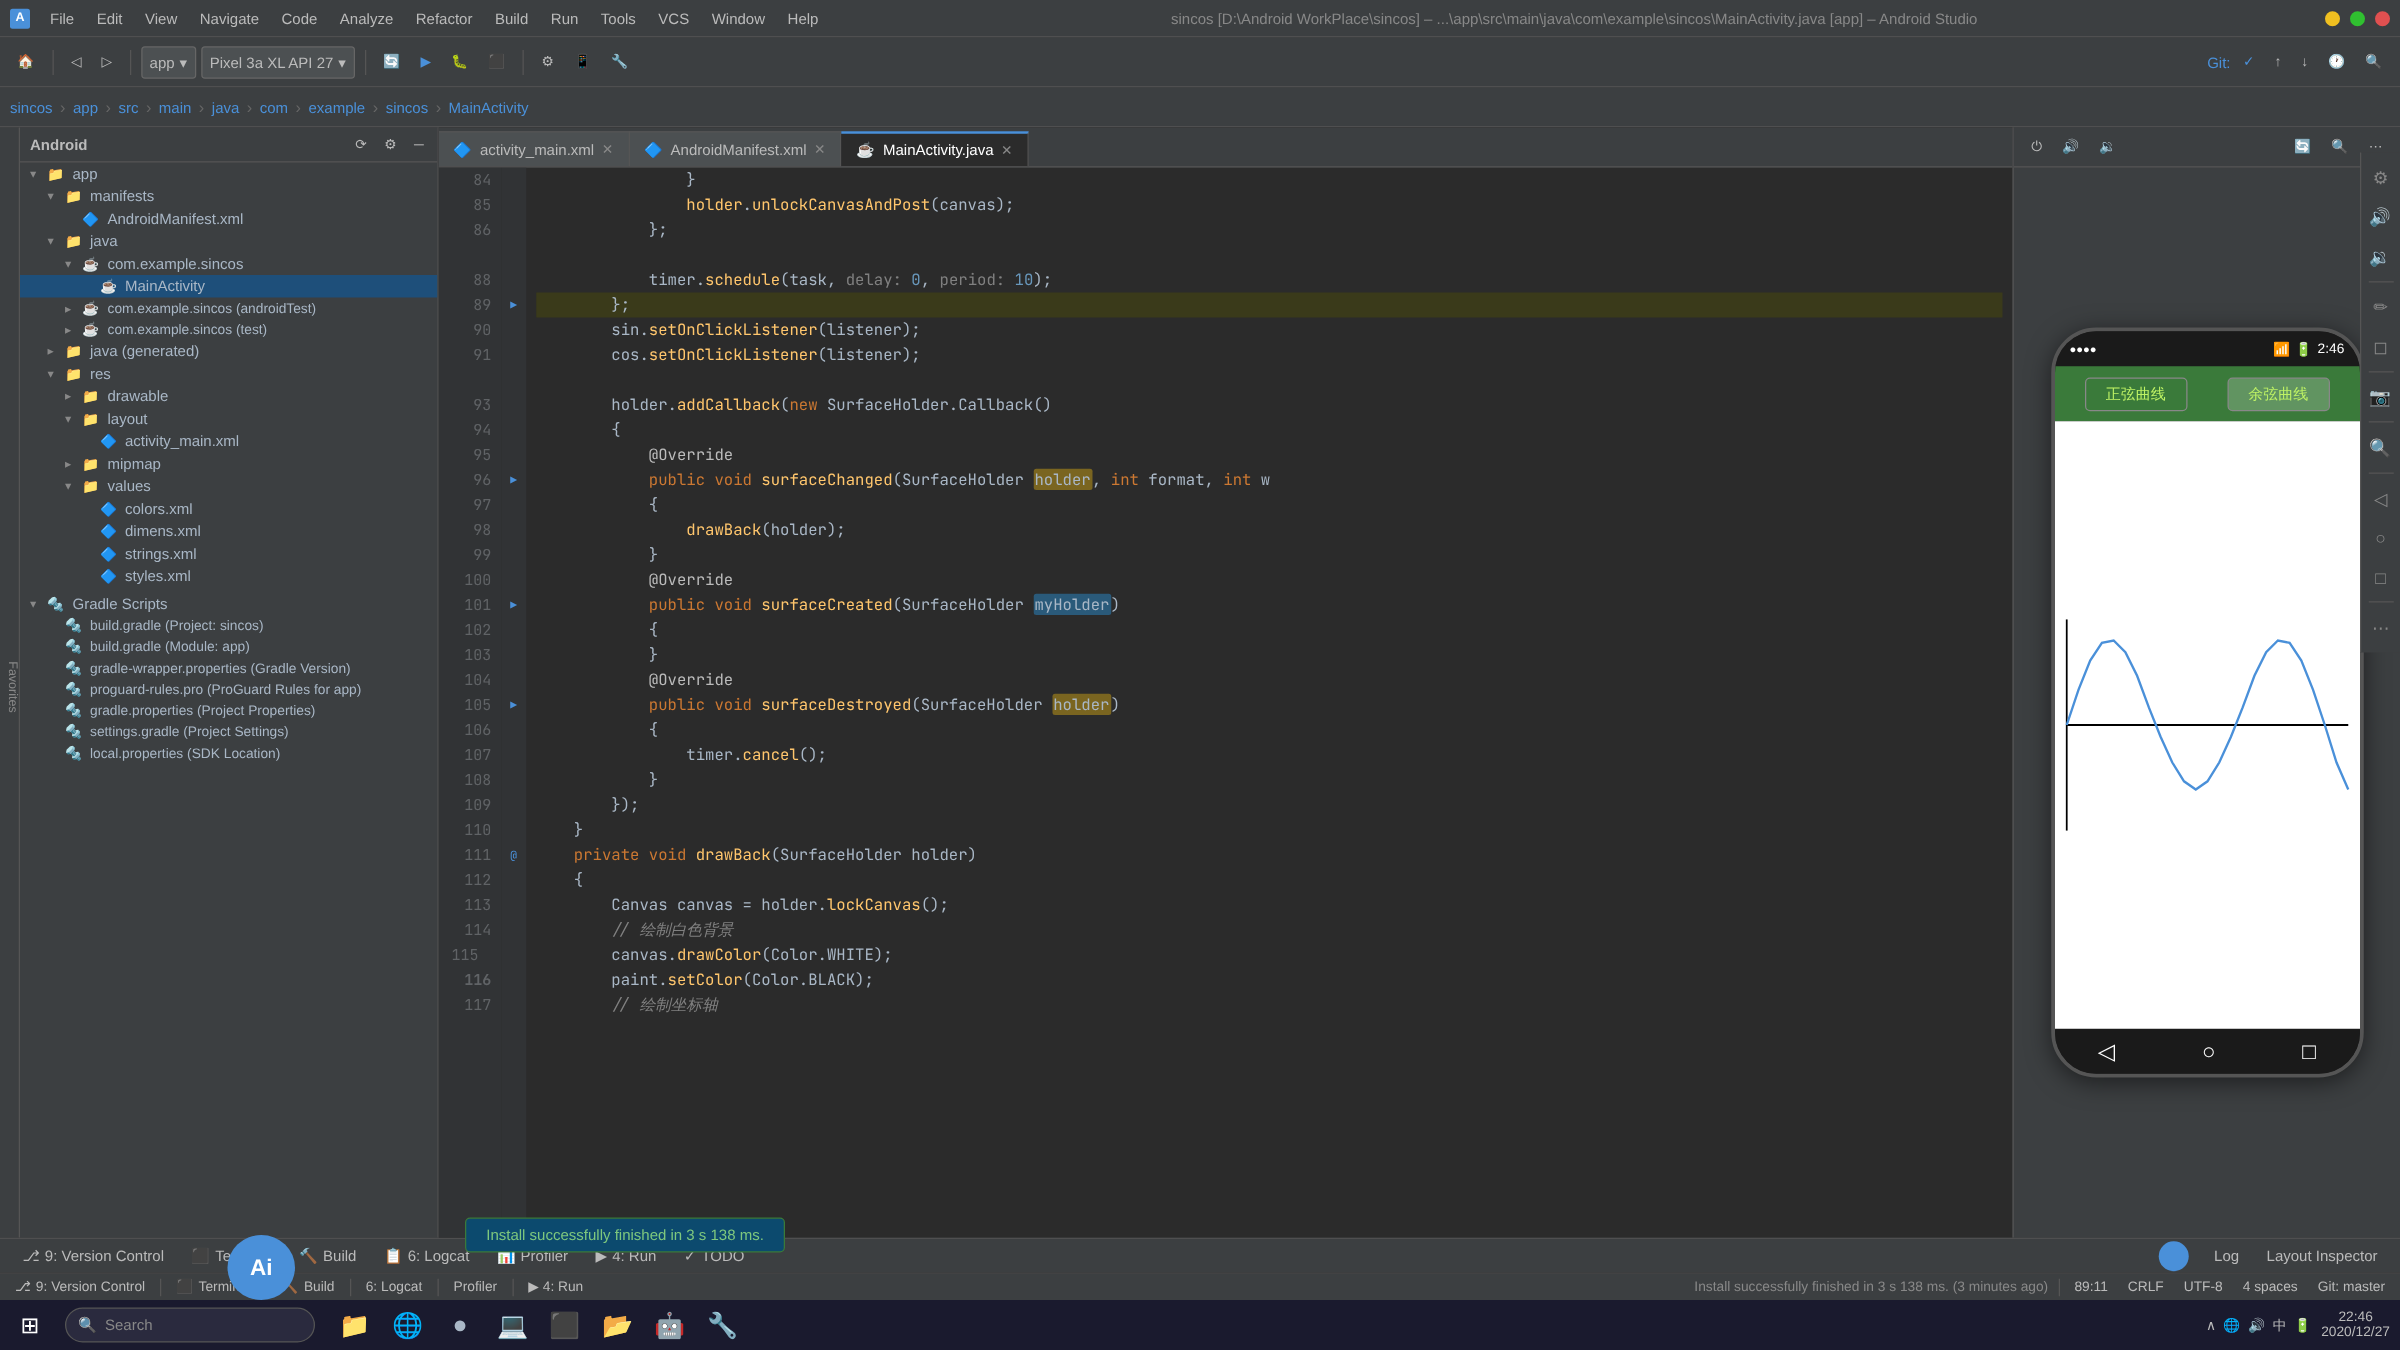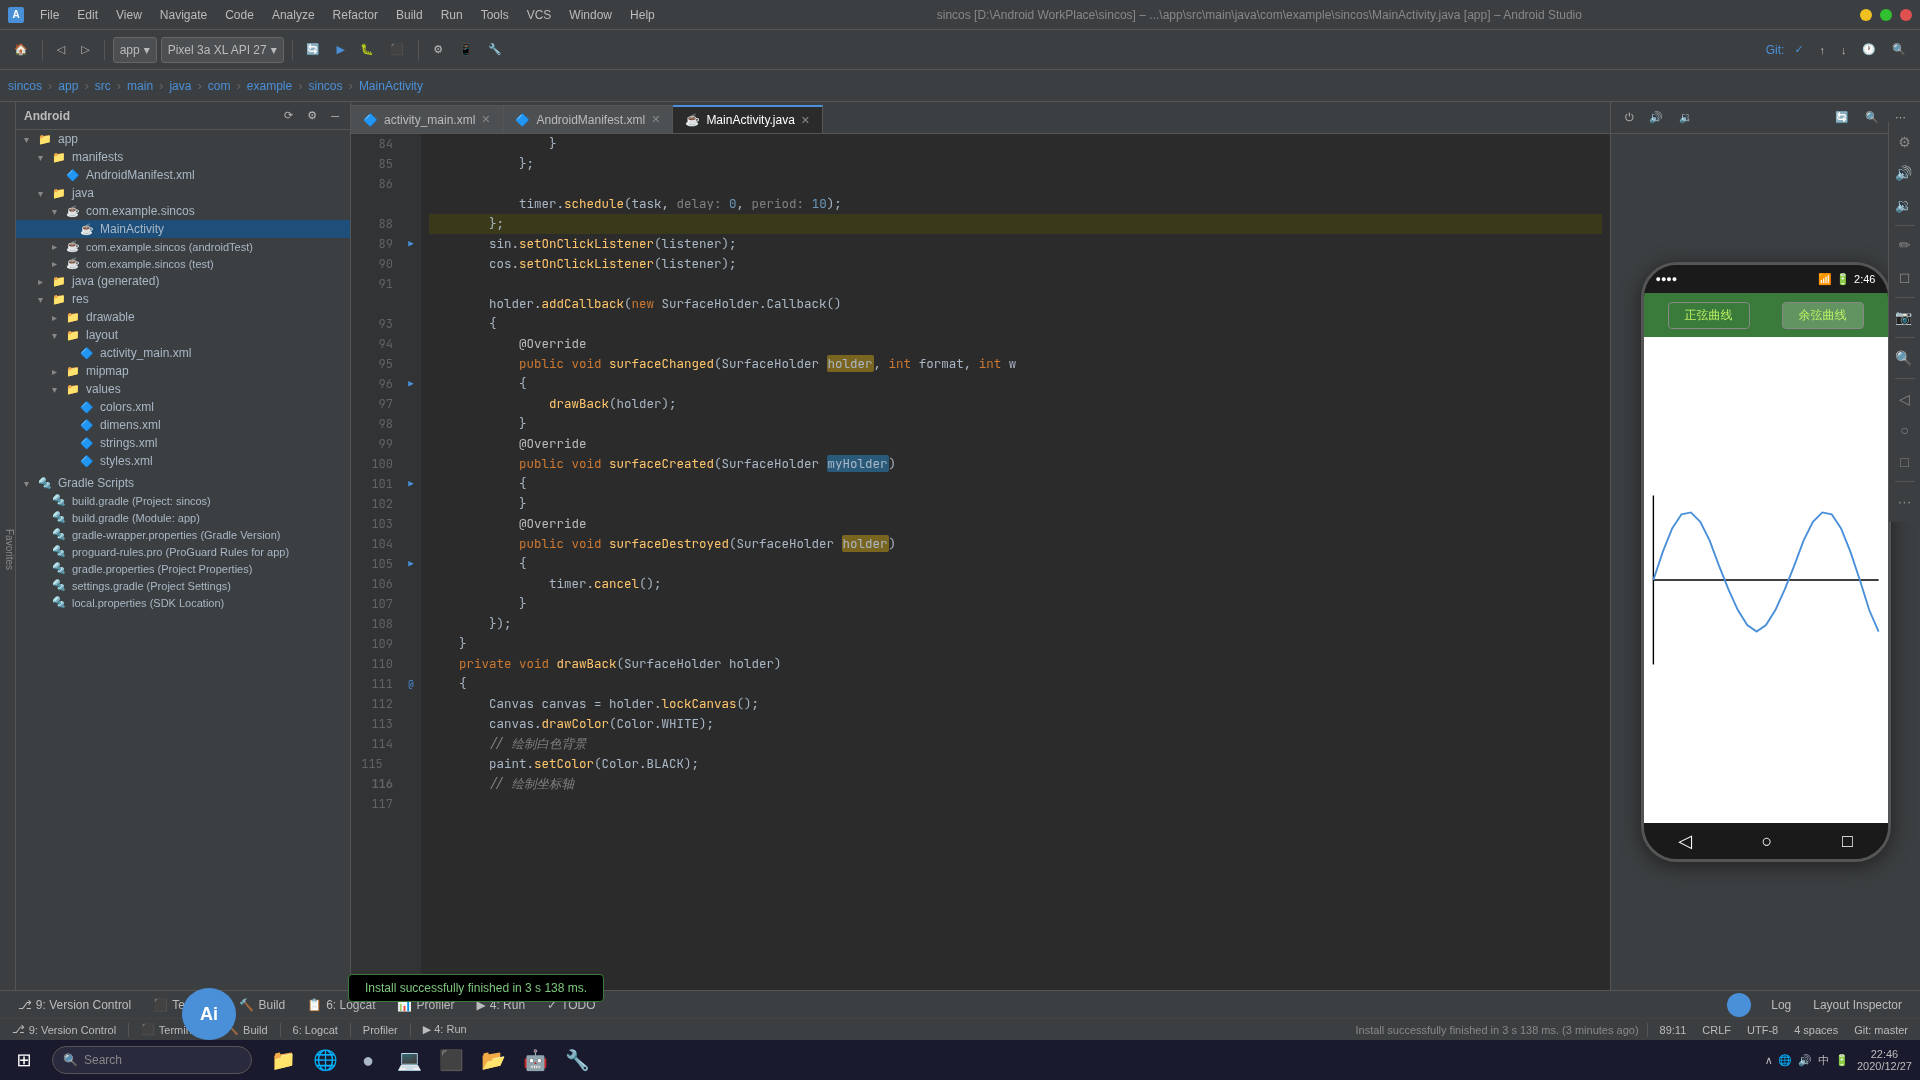--- a/index.html
+++ b/index.html
@@ -325,22 +325,22 @@
       border-radius: 3px;
       display: flex;
       align-items: center;
       gap: 4px;
     }
 
     
     #toast {
       position: absolute;
       bottom: 78px;
-      left: 348px;
-      background: #000000;
+      left: 372px;
+      background: #0c4a6e;
       border: 1px solid #3a7a3a;
       color: #7ec87e;
       padding: 6px 16px;
       border-radius: 4px;
       font-size: 12px;
       z-index: 100;
     }
 
     
     #right-vert-bar {
@@ -809,20 +809,21 @@
           <div style="height:20px; color:#4a90d9; font-size:9px; display:flex;align-items:center;justify-content:center;">@</div>
           <div style="height:20px;"></div>
           <div style="height:20px;"></div>
           <div style="height:20px;"></div>
           <div style="height:20px;"></div>
           <div style="height:20px;"></div>
         </div>
 
         <div id="code-lines">
           <div class="code-line">                }</div>
+          <div class="code-line">                <span class="fn">holder</span>.<span class="fn">unlockCanvasAndPost</span>(canvas);</div>
           <div class="code-line">            };</div>
           <div class="code-line"></div>
           <div class="code-line">            timer.<span class="fn">schedule</span>(task, <span style="color:#808080;">delay:</span> <span class="num">0</span>, <span style="color:#808080;">period:</span> <span class="num">10</span>);</div>
           <div class="code-line highlighted">        };</div>
           <div class="code-line">        sin.<span class="fn">setOnClickListener</span>(listener);</div>
           <div class="code-line">        cos.<span class="fn">setOnClickListener</span>(listener);</div>
           <div class="code-line"></div>
           <div class="code-line">        holder.<span class="fn">addCallback</span>(<span class="kw">new</span> SurfaceHolder.Callback()</div>
           <div class="code-line">        {</div>
           <div class="code-line">            <span class="ann">@Override</span></div>
@@ -837,22 +838,22 @@
           <div class="code-line">            <span class="ann">@Override</span></div>
           <div class="code-line">            <span class="kw">public void</span> <span class="fn">surfaceDestroyed</span>(SurfaceHolder <span class="hl-yellow">holder</span>)</div>
           <div class="code-line">            {</div>
           <div class="code-line">                timer.<span class="fn">cancel</span>();</div>
           <div class="code-line">            }</div>
           <div class="code-line">        });</div>
           <div class="code-line">    }</div>
           <div class="code-line">    <span class="kw">private void</span> <span class="fn">drawBack</span>(SurfaceHolder holder)</div>
           <div class="code-line">    {</div>
           <div class="code-line">        Canvas canvas = holder.<span class="fn">lockCanvas</span>();</div>
+          <div class="code-line cmt">        // 绘制白色背景</div>
           <div class="code-line">        canvas.<span class="fn">drawColor</span>(Color.WHITE);</div>
-          <div class="code-line cmt">        // 绘制白色背景</div>
           <div class="code-line">        paint.<span class="fn">setColor</span>(Color.BLACK);</div>
           <div class="code-line cmt">        // 绘制坐标轴</div>
         </div>
       </div>
     </div>
   </div>
 
   <div id="device-panel">
     <div id="device-toolbar">
       <button class="toolbar-btn">⏻</button>

